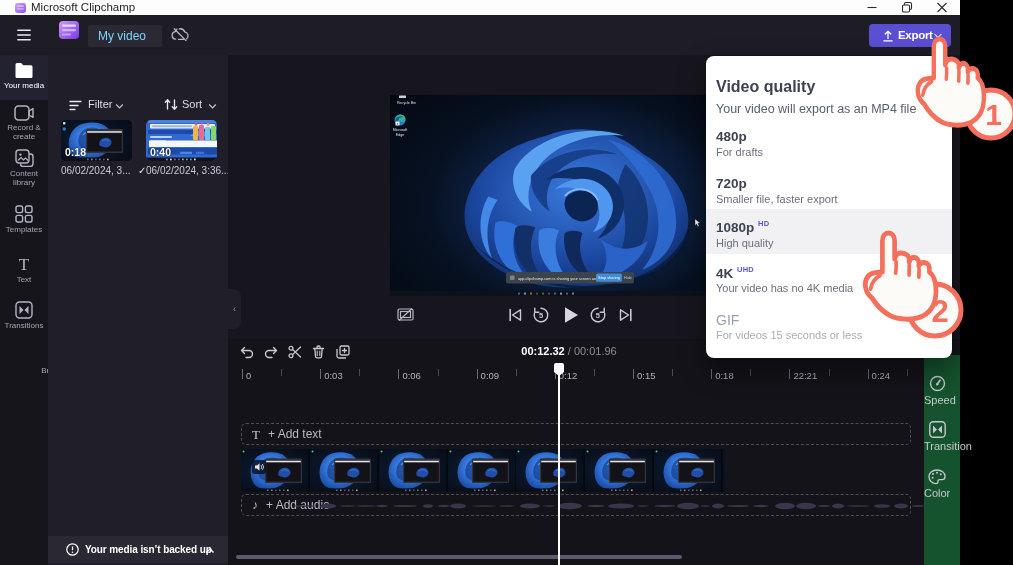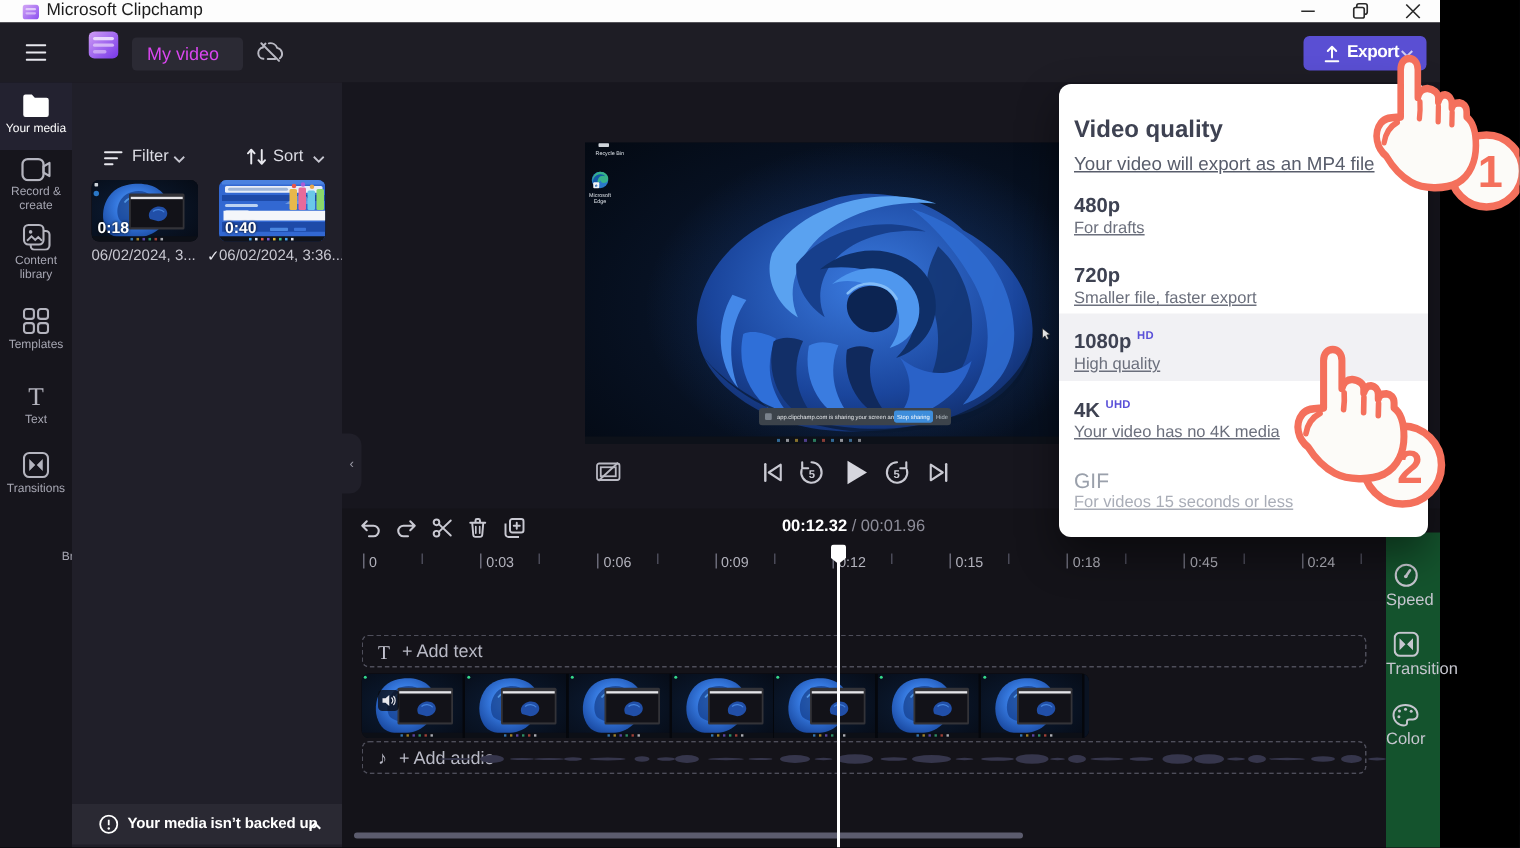--- a/index.html
+++ b/index.html
@@ -8,21 +8,21 @@
 .abs { position:absolute; }
 #canvas { position:relative; width:1013px; height:550px; background:#000; }
 #app { position:absolute; left:0; top:0; width:960px; height:565px; background:#17161e; }
 
 
 #titlebar { left:0; top:0; width:960px; height:15px; background:#fdfdfd; color:#1d1d1d; }
 #titlebar .txt { position:absolute; left:31px; top:1px; font-size:11.5px; }
 
 
 #header { left:0; top:15px; width:960px; height:40px; background:#1e1d25; }
-#myvideo { position:absolute; left:88px; top:10px; width:74px; height:22px; background:#2b2a34; border-radius:3px; color:#d946ef; font-size:12px; line-height:22px; padding-left:10px; }
+#myvideo { position:absolute; left:88px; top:10px; width:74px; height:22px; background:#2b2a34; border-radius:3px; color:#7dd3fc; font-size:12px; line-height:22px; padding-left:10px; }
 #exportbtn { position:absolute; left:869px; top:9px; width:82px; height:23px; background:#5a4fd3; border-radius:4px; color:#fff; }
 #exportbtn .lbl { position:absolute; left:29px; top:5px; font-size:11.5px; font-weight:bold; letter-spacing:-0.3px; }
 
 
 #rail { left:0; top:55px; width:48px; height:510px; background:#16151c; color:#a6a6b2; }
 .railitem { position:absolute; width:48px; text-align:center; font-size:8px; line-height:8.5px; }
 .railitem svg { display:block; margin:0 auto 3px auto; }
 .railitem.active { color:#fff; }
 
 
@@ -54,21 +54,21 @@
 
 
 #rsidebar { left:924px; top:355px; width:36px; height:226px; overflow:visible; background:#14532d; color:#c6c6cf; font-size:11px; text-align:center; }
 .rsitem { position:absolute; width:26px; left:0; white-space:nowrap; text-align:center; }
 .rsitem svg { display:block; margin:0 auto 2px auto; }
 
 
 #dropdown { left:706px; top:56px; width:246px; height:302px; background:#fff; border-radius:8px; box-shadow:0 12px 28px rgba(0,0,0,.45); }
 #dropdown .hl { position:absolute; left:0; top:153px; width:246px; height:45px; background:#f1f1f4; }
 .dd-h { position:absolute; left:10px; font-weight:bold; font-size:16px; color:#3e4252; }
-.dd-s { position:absolute; left:10px; font-size:11px; color:#6b6f7c;text-decoration:underline; }
+.dd-s { position:absolute; left:10px; font-size:11px; color:#6b6f7c; }
 .badge { font-size:7.5px; color:#5a50d8; font-weight:bold; vertical-align:6px; letter-spacing:0.2px; }
 </style>
 </head>
 <body>
 <div id="canvas">
 <div id="app">
 
   <div id="titlebar" class="abs">
     <svg class="abs" style="left:15px;top:3px" width="11" height="10" viewBox="0 0 11 10">
       <defs>
@@ -475,21 +475,21 @@
       <div class="abs" style="left:326.8px;top:3px;width:1px;height:10px;background:#6a6a78;"></div>
       <div class="abs" style="left:330.8px;top:4px;">0:12</div>
       <div class="abs" style="left:365.9px;top:3px;width:1px;height:7px;background:#4a4a58;"></div>
       <div class="abs" style="left:405.0px;top:3px;width:1px;height:10px;background:#6a6a78;"></div>
       <div class="abs" style="left:409.0px;top:4px;">0:15</div>
       <div class="abs" style="left:444.1px;top:3px;width:1px;height:7px;background:#4a4a58;"></div>
       <div class="abs" style="left:483.2px;top:3px;width:1px;height:10px;background:#6a6a78;"></div>
       <div class="abs" style="left:487.2px;top:4px;">0:18</div>
       <div class="abs" style="left:522.3px;top:3px;width:1px;height:7px;background:#4a4a58;"></div>
       <div class="abs" style="left:561.4px;top:3px;width:1px;height:10px;background:#6a6a78;"></div>
-      <div class="abs" style="left:565.4px;top:4px;">0:45</div>
+      <div class="abs" style="left:565.4px;top:4px;">22:21</div>
       <div class="abs" style="left:600.5px;top:3px;width:1px;height:7px;background:#4a4a58;"></div>
       <div class="abs" style="left:639.6px;top:3px;width:1px;height:10px;background:#6a6a78;"></div>
       <div class="abs" style="left:643.6px;top:4px;">0:24</div>
       <div class="abs" style="left:678.7px;top:3px;width:1px;height:7px;background:#4a4a58;"></div>
     </div>
     <div class="track" style="top:84px;">
       <span style="position:absolute;left:10px;top:3px;font-family:'Liberation Serif',serif;color:#c8c8d4;font-size:13px;">T</span>
       <span style="position:absolute;left:26px;top:3px;">+ Add text</span>
     </div>
     <div id="videotrack">

